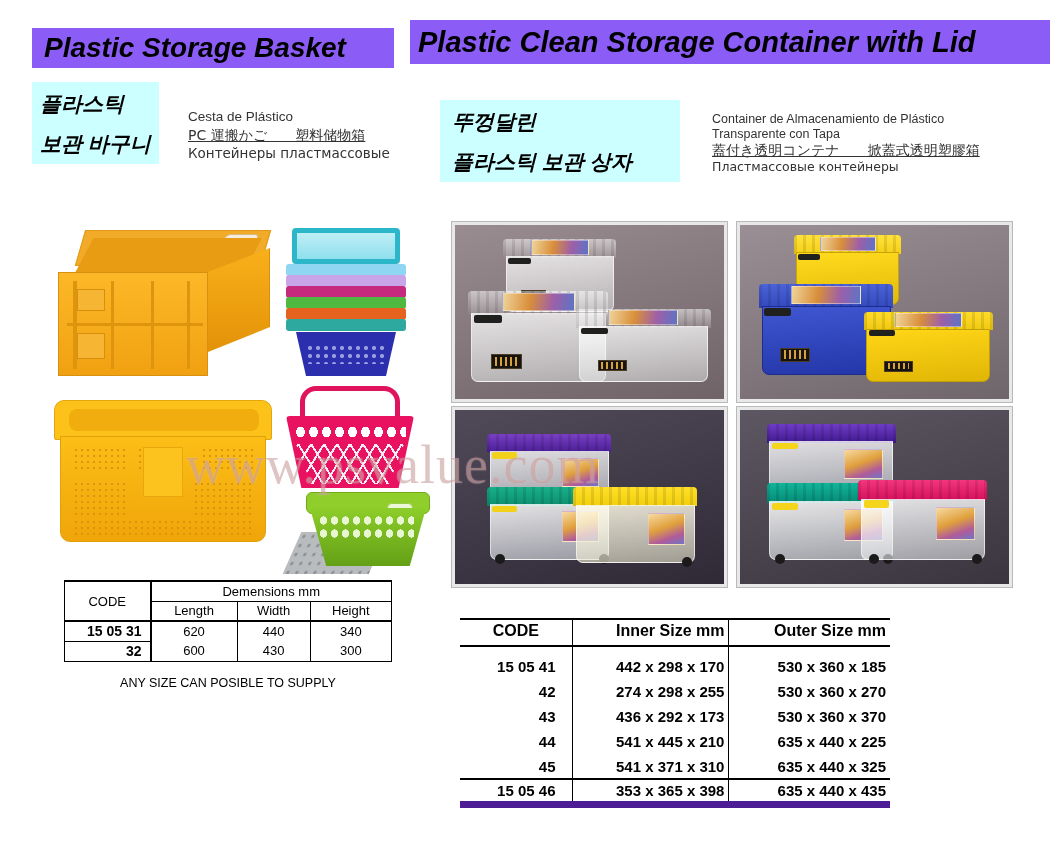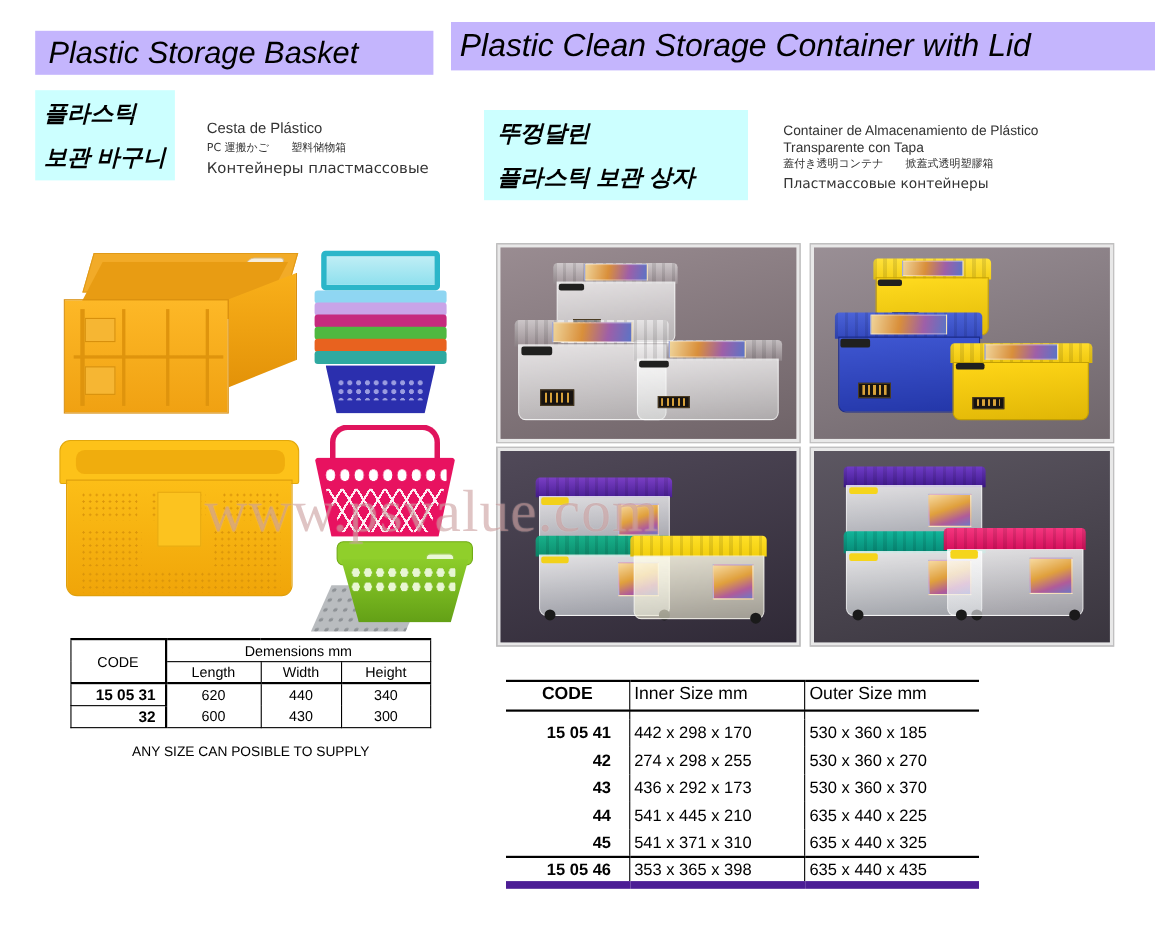--- a/index.html
+++ b/index.html
@@ -8,22 +8,22 @@
     width: 1064px; height: 844px;
     background: #ffffff;
     font-family: "Liberation Sans", sans-serif;
     overflow: hidden;
   }
   #page { position: relative; width: 1064px; height: 844px; background:#fff; }
 
   
   .title-band {
     position: absolute;
-    background: #c4b5fd;
-    font-weight: normal;
+    background: #8b5cf6;
+    font-weight: bold;
     font-style: italic;
     color: #000;
     white-space: nowrap;
     letter-spacing: 0px;
   }
   #title-left {
     left: 32px; top: 28px; width: 362px; height: 40px;
     font-size: 28px; line-height: 40px; padding-left: 12px;
   }
   #title-right {
@@ -48,21 +48,21 @@
   .multiling {
     position: absolute;
     color: #333;
     font-size: 13.5px;
     line-height: 18px;
     white-space: nowrap;
   }
   #ml-left { left: 188px; top: 108px; }
   #ml-right { left: 712px; top: 112px; font-size: 12.5px; line-height: 16.5px; }
   #ml-right .two-line { line-height: 15px; }
-  .cjk { font-family: "DejaVu Sans", sans-serif; font-size: 10px; }
+  .cjk { font-family: "DejaVu Sans", sans-serif; font-size: 14px; text-decoration: underline; }
   .cyr { font-family: "DejaVu Sans", sans-serif; }
 
   
   #left-art { position:absolute; left: 40px; top: 218px; width: 400px; height: 360px; }
 
   
   .crate-a { position:absolute; left: 18px; top: 12px; width: 212px; height: 152px; }
   .crate-a .back {
     position:absolute; left:22px; top:0; width:186px; height:36px;
     background:#f2ab28; border:1px solid #e09a18;
@@ -329,21 +329,21 @@
     font-family: "Liberation Sans", sans-serif;
   }
 
   
   #table-right {
     position: absolute; left: 460px; top: 618px; width: 430px;
     border-collapse: collapse;
     font-size: 15px; color: #000;
   }
   #table-right td, #table-right th {
-    text-align: left; font-weight: normal;
+    text-align: right; font-weight: bold;
     padding: 2px 4px; height: 25px;
     border-left: 1px solid #000;
   }
   #table-right tr > *:first-child { border-left: none; }
   #table-right thead th { font-size: 16px; padding-bottom:5px; }
   #table-right thead tr { border-bottom: 2px solid #000; }
   #table-right .rowline-top { border-top: 2px solid #000; }
   #table-right .code { font-weight: bold; text-align: right; padding-right: 16px; width: 112px; }
   #table-right .hdr-top { border-top: 2px solid #000; }
   #table-right .spacer { height: 8px; border-left:1px solid #000; }

